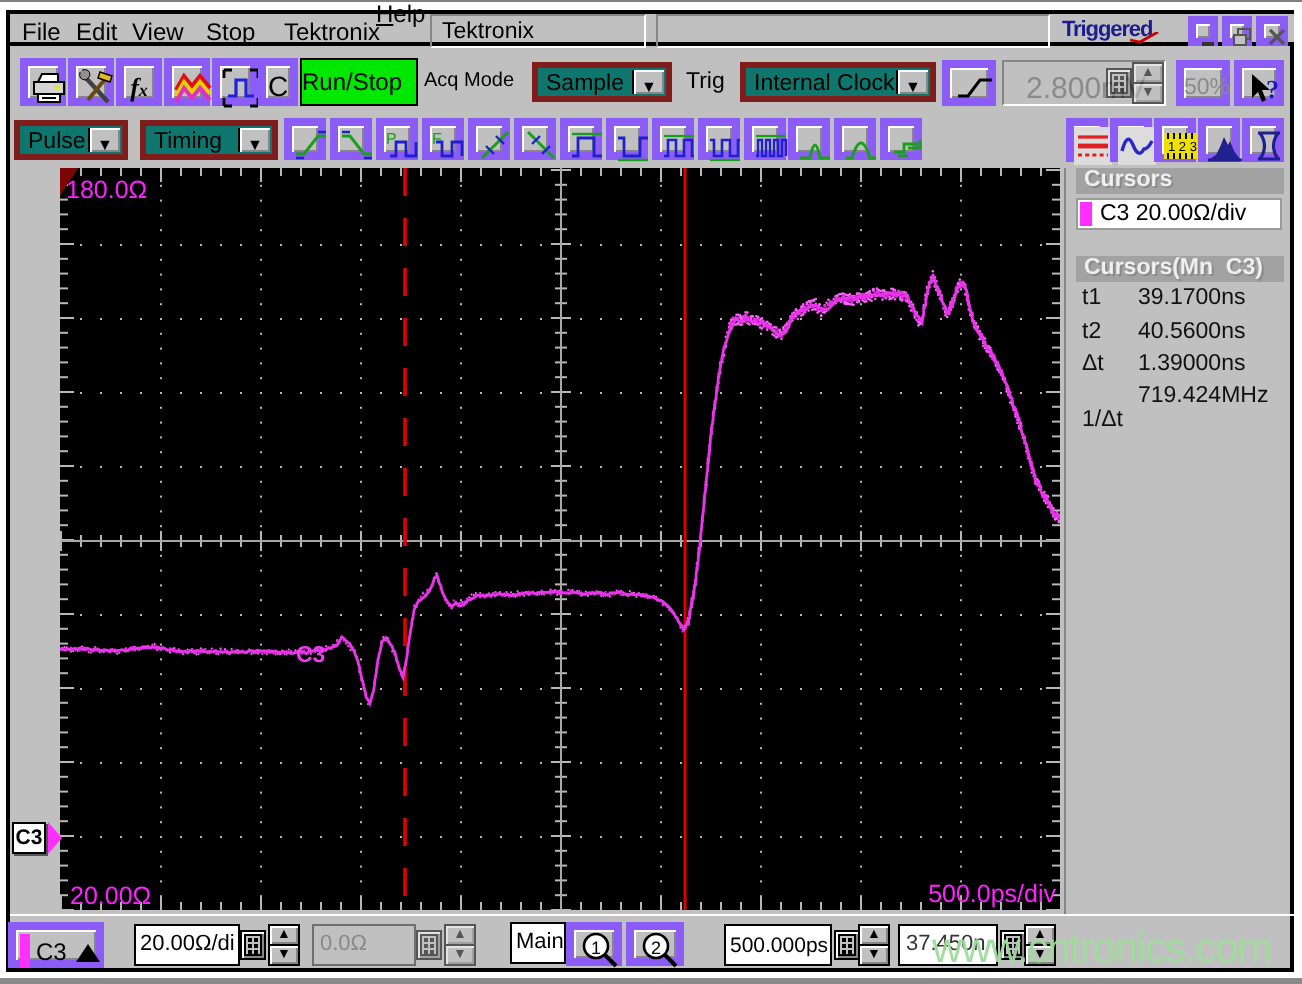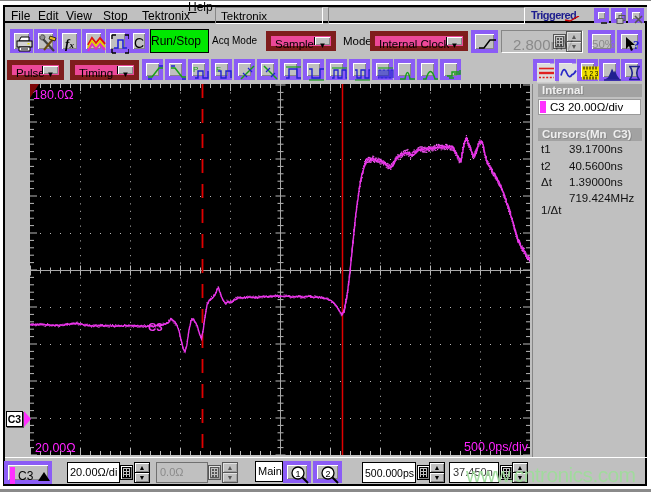--- a/index.html
+++ b/index.html
@@ -2,21 +2,21 @@
 <html><head><meta charset="utf-8"><style>
 *{margin:0;padding:0;box-sizing:border-box}
 html,body{width:651px;height:492px;overflow:hidden}
 body{background:#fff;font-family:"Liberation Sans",sans-serif;position:relative;-webkit-font-smoothing:antialiased}
 .abs{position:absolute}
 .gray{background:#c0c0c0}
 .btn{position:absolute;background:#c0c0c0;border:4px solid #8b5cf6;box-shadow:inset 1px 1px 0 #fff,inset -1px -1px 0 #868686}
 .sunk{position:absolute;border:1px solid #868686;border-right-color:#fff;border-bottom-color:#fff}
 .fld{position:absolute;background:#fff;border:1px solid #000}
 .dfld{position:absolute;background:#c0c0c0;border:1px solid #707070}
-.cmb{position:absolute;background:#ec4899;border:5px solid #7f1d1d}
+.cmb{position:absolute;background:#0f766e;border:3px solid #7f1d1d}
 .cmbarrow{position:absolute;top:1px;right:1px;bottom:1px;width:16px;background:#c0c0c0;border-left:1px solid #000;box-shadow:inset 1px 1px 0 #fff,inset -1px -1px 0 #868686;color:#000;font-size:8px;text-align:center;line-height:17px}
 .spin{position:absolute;width:16px}
 .spin i{position:absolute;left:0;width:16px;height:11px;background:#c0c0c0;border:1px solid #000;box-shadow:inset 1px 1px 0 #fff,inset -1px -1px 0 #868686;font-style:normal;font-size:7px;text-align:center;line-height:10px;color:#000}
 .keyp{position:absolute;width:13px;height:15px;background:#c0c0c0;border:1px solid #000;box-shadow:inset 1px 1px 0 #fff,inset -1px -1px 0 #868686}
 .hdr{position:absolute;left:538px;width:104px;height:13px;background:#a2a2a2;color:#efefef;font-weight:bold;font-size:11.5px;line-height:13px;padding-left:4px;text-shadow:1px 1px 0 #8a8a8a}
 .rlab{position:absolute;left:541px;font-size:11.5px;color:#111}
 .rval{position:absolute;left:569px;font-size:11.5px;color:#111}
 .mi{font-size:12px;color:#000}
 .mi u{text-decoration:underline}
 </style></head><body>
@@ -75,21 +75,21 @@
 <div class="btn" style="left:106px;top:29px;width:23px;height:24px"><svg width="21" height="22">
       <g stroke="#000" stroke-width="1.4" fill="none">
         <path d="M2 2 l4 0 M2 2 l0 4 M19 2 l-4 0 M19 2 l0 4 M2 20 l4 0 M2 20 l0 -4 M19 20 l-4 0 M19 20 l0 -4"></path>
       </g>
       <path d="M4 15 L8 15 L8 7 L13 7 L13 15 L17 15" stroke="#2020dd" stroke-width="1.6" fill="none"></path>
     </svg></div>
 <div class="btn" style="left:129px;top:29px;width:20px;height:24px;text-align:center;font-size:14px;line-height:21px">C</div>
 <div class="abs" style="left:150px;top:29px;width:59px;height:24px;background:#00e800;border:1px solid #000;font-size:12px;line-height:22px;color:#000">Run/Stop</div>
 <div class="abs" style="left:212px;top:35px;font-size:10px;color:#000">Acq Mode</div>
 <div class="cmb" style="left:266px;top:31px;width:70px;height:20px;font-size:11.5px;padding:2px 0 0 4px">Sample<span class="cmbarrow">▼</span></div>
-<div class="abs" style="left:343px;top:35px;font-size:11.5px;color:#000">Mode</div>
+<div class="abs" style="left:343px;top:35px;font-size:11.5px;color:#000">Trig</div>
 <div class="cmb" style="left:370px;top:31px;width:98px;height:20px;font-size:11.5px;padding:2px 0 0 4px">Internal Clock<span class="cmbarrow">▼</span></div>
 <div class="btn" style="left:471px;top:30px;width:27px;height:23px"><svg width="25" height="21">
       <path d="M4 14 L9 14 L15 6 L21 6" stroke="#000" stroke-width="1.5" fill="none"></path>
     </svg></div>
 <div class="sunk" style="left:501px;top:30px;width:82px;height:23px;background:#c0c0c0"></div>
 <div class="abs" style="left:513px;top:36px;font-size:15px;color:#8a8a8a">2.800mV</div>
 <div class="keyp" style="left:553px;top:34px;opacity:.55">
     <svg width="11" height="13" style="position:absolute;left:0;top:0">
       <rect x="1.5" y="1.5" width="8" height="10" fill="none" stroke="#000"></rect>
       <g fill="#000">
@@ -2716,21 +2716,21 @@
 <text x="498" y="367" fill="#ff22ff" font-size="12.5" text-anchor="end" font-family="Liberation Sans, sans-serif">500.0ps/div</text>
 </svg>
   </div>
 <div class="abs" style="left:532px;top:84px;width:1px;height:373px;background:#868686"></div>
 
 <div class="abs" style="left:6px;top:411px;width:17px;height:16px;background:#fff;border:1px solid #000;box-shadow:1px 1px 0 #555;color:#000;font-size:10.5px;font-weight:bold;text-align:center;line-height:14px">C3</div>
 <svg class="abs" style="left:24px;top:411px" width="7" height="16">
     <polygon points="0,0 7,8 0,16" fill="#ff30ff"></polygon>
   </svg>
 
-<div class="hdr" style="top:84px">Internal</div>
+<div class="hdr" style="top:84px">Cursors</div>
 <div class="abs" style="left:538px;top:99px;width:103px;height:16px;background:#fff;border:1px solid #9a9a9a"></div>
 <div class="abs" style="left:540px;top:101px;width:6px;height:12px;background:#ff30ff"></div>
 <div class="abs" style="left:550px;top:101px;font-size:11.5px;color:#000">C3 20.00Ω/div</div>
 <div class="hdr" style="top:128px">Cursors(Mn&nbsp; C3)</div>
 <div class="rlab" style="top:143px">t1</div>
 <div class="rval" style="top:143px">39.1700ns</div>
 <div class="rlab" style="top:159.5px">t2</div>
 <div class="rval" style="top:159.5px">40.5600ns</div>
 <div class="rlab" style="top:176px">Δt</div>
 <div class="rval" style="top:176px">1.39000ns</div>

